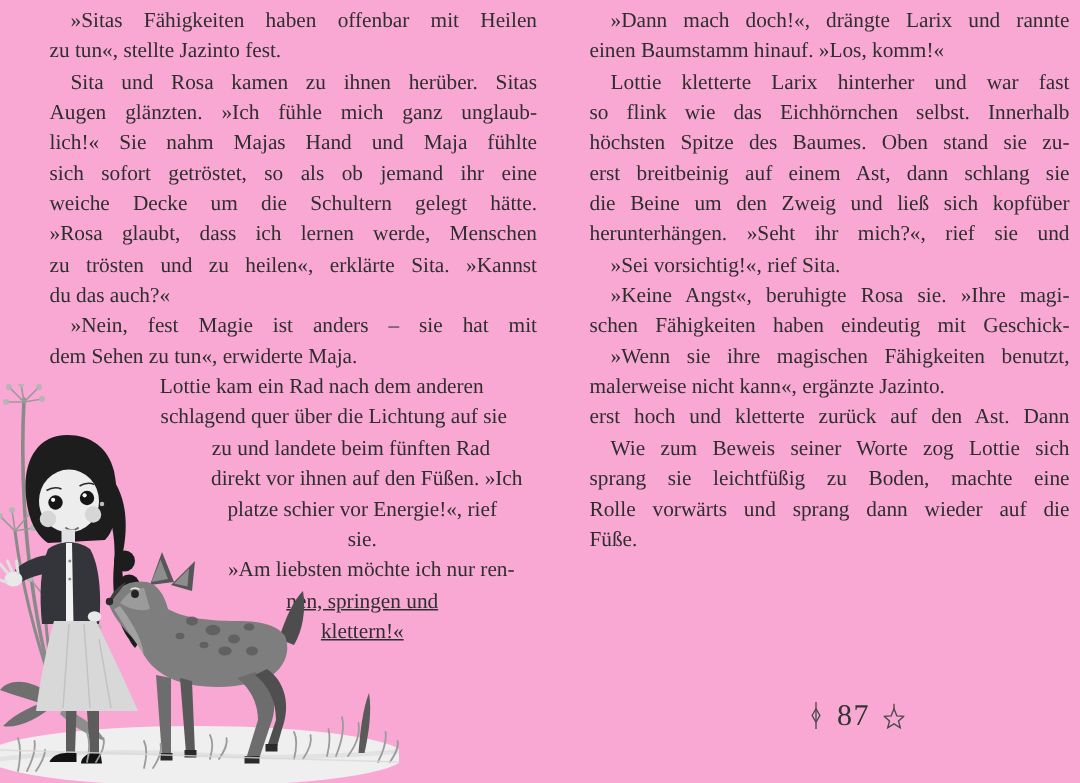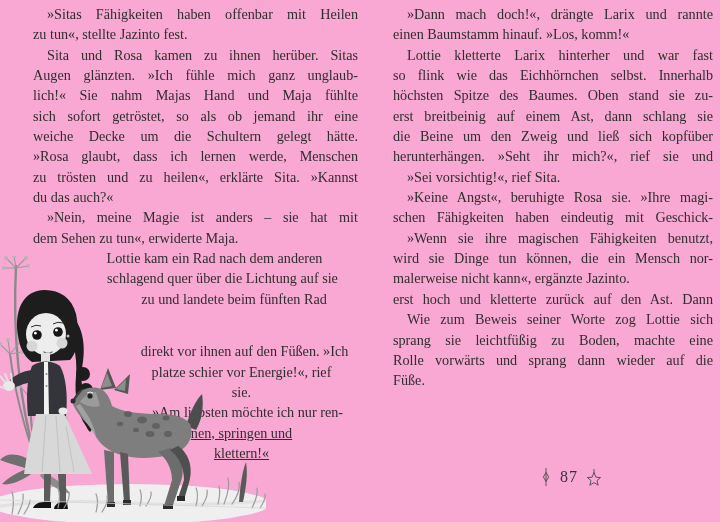--- a/index.html
+++ b/index.html
@@ -12,50 +12,50 @@
   .page-text.right{left:393px;width:320px;}
   .line{text-align:justify;text-align-last:justify;white-space:normal;}
   .line.s-p{text-indent:14px;}
   .line.s-e{text-align:left;text-align-last:left;}
   .line.s-pe{text-align:left;text-align-last:left;text-indent:14px;}
   .line.s-w1,.line.s-w2,.line.s-w3,.line.s-w4,.line.s-w5,.line.s-w6,.line.s-w7{
     text-align:center;text-align-last:center;}
   .line.s-w1{margin-left:50px;margin-right:12px;}
   .line.s-w2{margin-left:62px;margin-right:8px;}
   .line.s-w3{margin-left:95px;margin-right:18px;}
-  .line.s-w4{margin-left:102px;margin-right:4px;margin-top:32px;}
+  .line.s-w4{margin-left:102px;margin-right:4px;}
   .line.s-w5{margin-left:108px;margin-right:16px;}
   .line.s-w6{margin-left:118px;margin-right:14px;}
   .line.s-w7{margin-left:132px;margin-right:40px;text-decoration:underline;}
   .illustration{position:absolute;left:0;top:256px;width:266px;height:266px;}
   .footer{
     position:absolute;left:393px;top:466px;width:320px;height:22px;
     display:flex;align-items:center;justify-content:center;gap:9px;
     transform:translateX(18px);
   }
-  .page-number{font-size:16px;letter-spacing:1px;color:#333;}
+  .page-number{font-size:20px;letter-spacing:1px;color:#333;}
   .orn{display:flex;align-items:center;}
 </style>
 </head>
 <body>
 
 <div class="spread">
 
   <div class="page-text left">
       <div class="line s-p">»Sitas Fähigkeiten haben offenbar mit Heilen</div>
       <div class="line s-e">zu tun«, stellte Jazinto fest.</div>
       <div class="line s-p">Sita und Rosa kamen zu ihnen herüber. Sitas</div>
       <div class="line s-j">Augen glänzten. »Ich fühle mich ganz unglaub-</div>
       <div class="line s-j">lich!« Sie nahm Majas Hand und Maja fühlte</div>
       <div class="line s-j">sich sofort getröstet, so als ob jemand ihr eine</div>
       <div class="line s-j">weiche Decke um die Schultern gelegt hätte.</div>
       <div class="line s-j">»Rosa glaubt, dass ich lernen werde, Menschen</div>
       <div class="line s-j">zu trösten und zu heilen«, erklärte Sita. »Kannst</div>
       <div class="line s-e">du das auch?«</div>
-      <div class="line s-p">»Nein, meine Magie ist anders – sie hat mit</div>
+      <div class="line s-p">»Nein, fest Magie ist anders – sie hat mit</div>
       <div class="line s-e">dem Sehen zu tun«, erwiderte Maja.</div>
       <div class="line s-w1">Lottie kam ein Rad nach dem anderen</div>
       <div class="line s-w2">schlagend quer über die Lichtung auf sie</div>
       <div class="line s-w3">zu und landete beim fünften Rad</div>
       <div class="line s-w4">direkt vor ihnen auf den Füßen. »Ich</div>
       <div class="line s-w5">platze schier vor Energie!«, rief sie.</div>
       <div class="line s-w6">»Am liebsten möchte ich nur ren-</div>
       <div class="line s-w7">nen, springen und klettern!«</div>
     </div>
 
@@ -65,21 +65,20 @@
       <div class="line s-p">Lottie kletterte Larix hinterher und war fast</div>
       <div class="line s-j">so flink wie das Eichhörnchen selbst. Innerhalb</div>
       <div class="line s-j">höchsten Spitze des Baumes. Oben stand sie zu-</div>
       <div class="line s-j">erst breitbeinig auf einem Ast, dann schlang sie</div>
       <div class="line s-j">die Beine um den Zweig und ließ sich kopfüber</div>
       <div class="line s-j">herunterhängen. »Seht ihr mich?«, rief sie und</div>
       <div class="line s-pe">»Sei vorsichtig!«, rief Sita.</div>
       <div class="line s-p">»Keine Angst«, beruhigte Rosa sie. »Ihre magi-</div>
       <div class="line s-j">schen Fähigkeiten haben eindeutig mit Geschick-</div>
       <div class="line s-p">»Wenn sie ihre magischen Fähigkeiten benutzt,</div>
-      <div class="line s-j">wird sie Dinge tun können, die ein Mensch nor-</div>
       <div class="line s-e">malerweise nicht kann«, ergänzte Jazinto.</div>
       <div class="line s-j">erst hoch und kletterte zurück auf den Ast. Dann</div>
       <div class="line s-p">Wie zum Beweis seiner Worte zog Lottie sich</div>
       <div class="line s-j">sprang sie leichtfüßig zu Boden, machte eine</div>
       <div class="line s-j">Rolle vorwärts und sprang dann wieder auf die</div>
       <div class="line s-e">Füße.</div>
     </div>
 
   <svg class="illustration" viewBox="0 0 266 266" aria-hidden="true">
 

